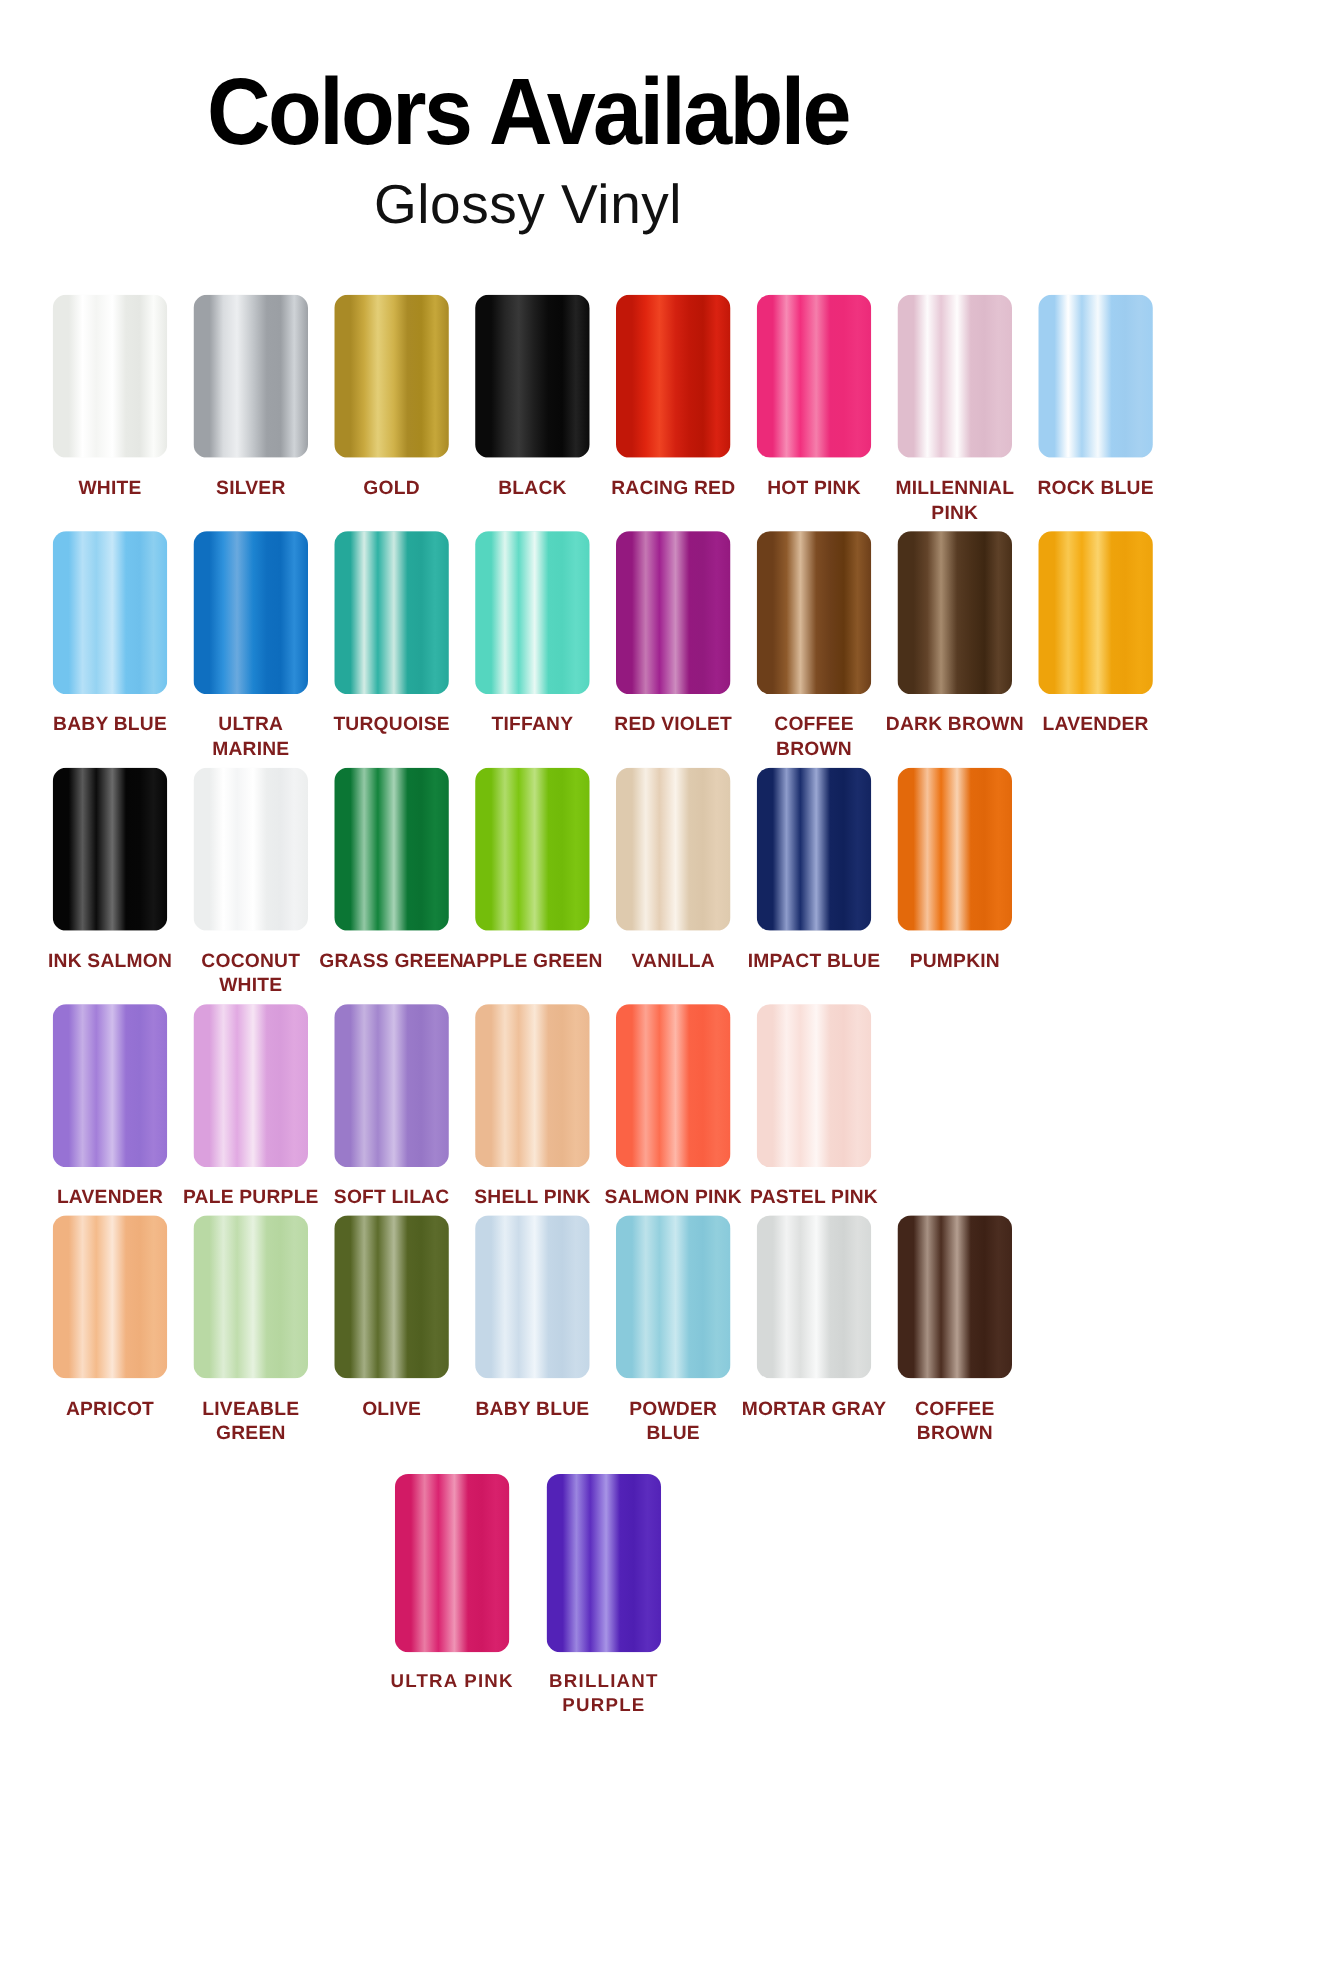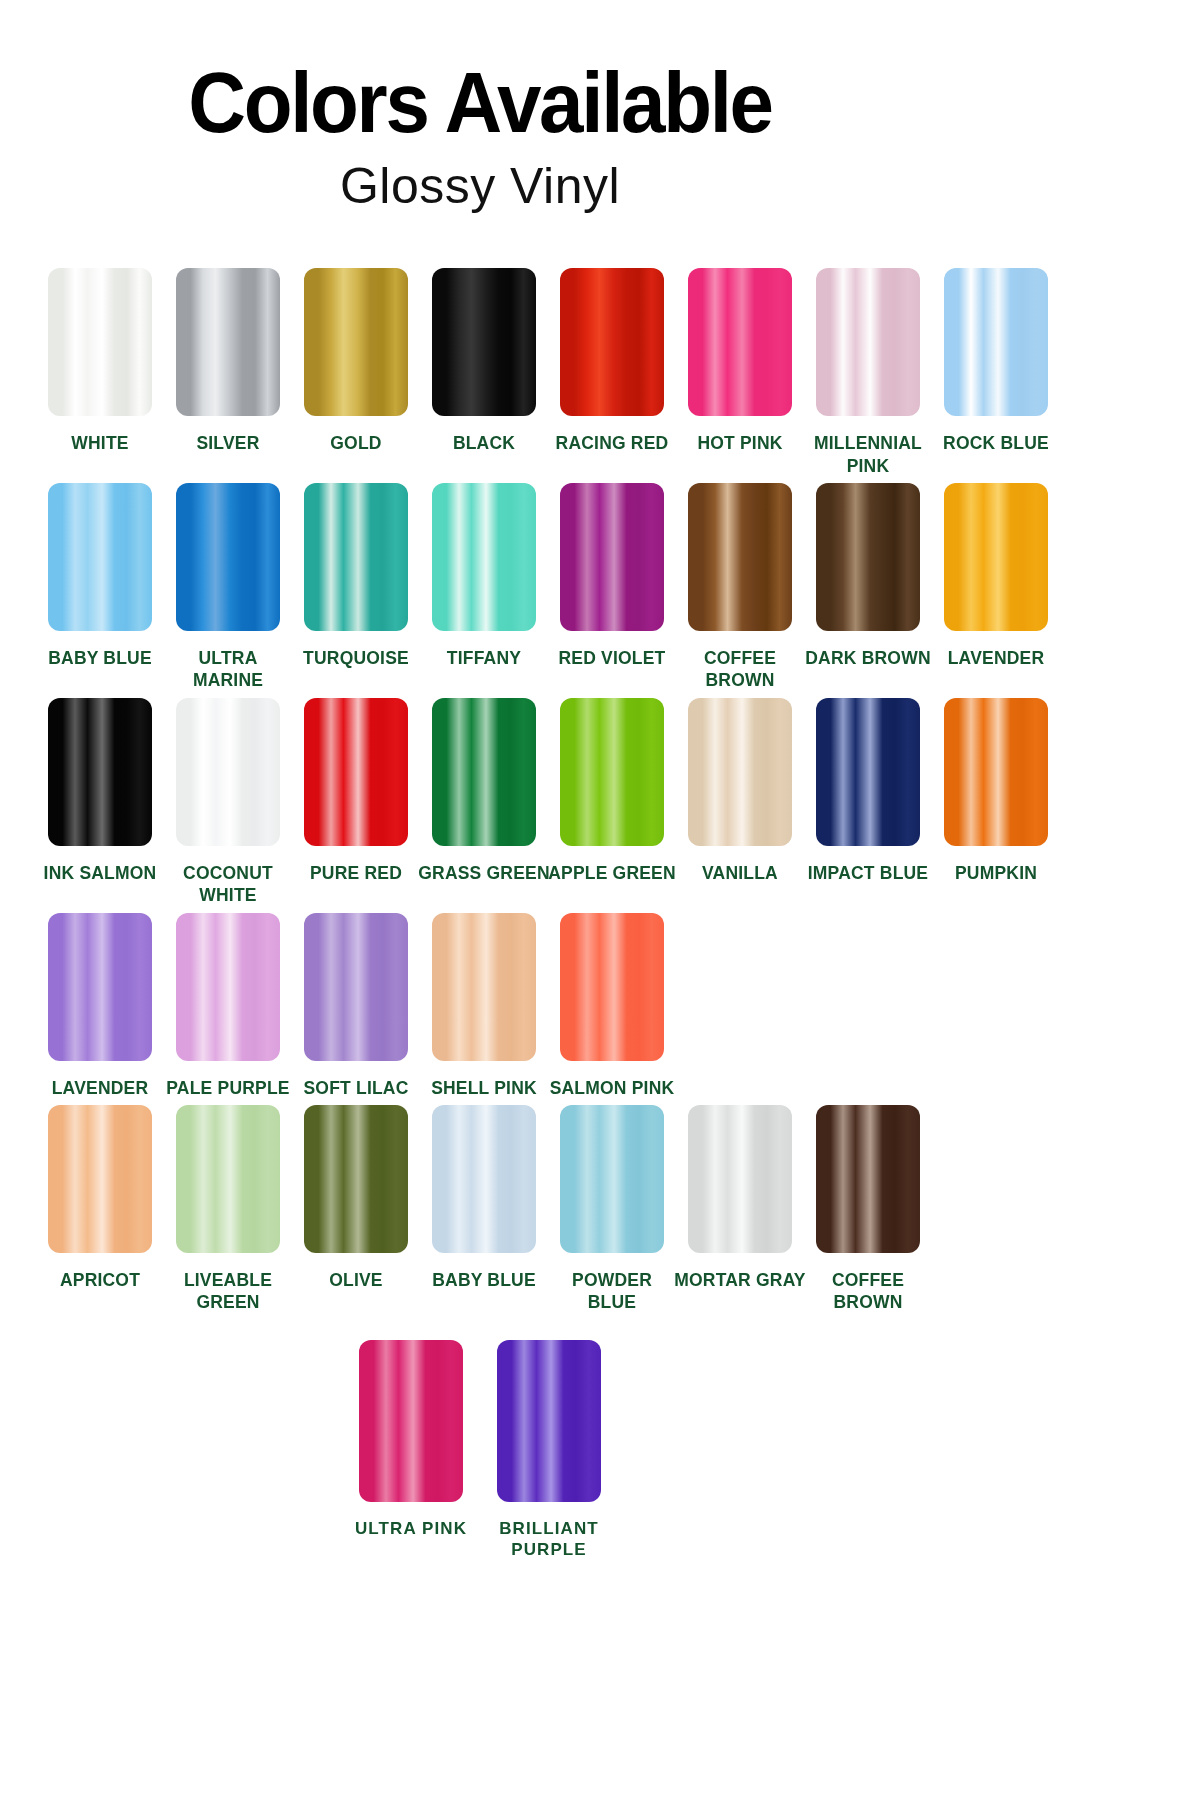--- a/index.html
+++ b/index.html
@@ -87,21 +87,21 @@
     border-radius: 12px;
   }
   .label {
     margin-top: 16px;
     font-family: "Liberation Sans", sans-serif;
     font-weight: 700;
     font-size: 17.5px;
     letter-spacing: 0.2px;
     line-height: 1.28;
     text-align: center;
-    color: #14532d;
+    color: #7f1d1d;
     width: 132px;
     word-spacing: 0px;
   }
   .row-last .label {
     letter-spacing: 1.1px;
     font-size: 17px;
     width: 140px;
   }
 </style>
 </head>
@@ -186,24 +186,20 @@
       <div class="row">
         <div class="cell">
           <div class="swatch" title="INK BLACK" style="background: linear-gradient(90deg, rgb(5, 5, 5) 0%, rgb(5, 5, 5) 14%, rgb(90, 90, 90) 26%, rgb(12, 12, 12) 38%, rgb(107, 107, 107) 52%, rgb(5, 5, 5) 64%, rgb(6, 6, 6) 76%, rgb(20, 20, 20) 88%, rgb(5, 5, 5) 100%) rgb(16, 16, 16);"></div>
           <div class="label">INK SALMON</div>
         </div>
         <div class="cell">
           <div class="swatch" title="COCONUT WHITE" style="background: linear-gradient(90deg, rgb(236, 238, 238) 0%, rgb(236, 238, 238) 14%, rgb(255, 255, 255) 26%, rgb(244, 245, 246) 38%, rgb(255, 255, 255) 52%, rgb(236, 238, 238) 64%, rgb(233, 235, 236) 76%, rgb(242, 243, 244) 88%, rgb(236, 238, 238) 100%) rgb(241, 242, 243);"></div>
           <div class="label">COCONUT WHITE</div>
         </div>
         <div class="cell">
-          <div class="swatch" title="PURE RED" style="background: linear-gradient(90deg, rgb(217, 11, 16) 0%, rgb(217, 11, 16) 14%, rgb(242, 160, 162) 26%, rgb(227, 18, 24) 38%, rgb(246, 194, 195) 52%, rgb(217, 11, 16) 64%, rgb(214, 10, 15) 76%, rgb(226, 19, 23) 88%, rgb(217, 11, 16) 100%) rgb(225, 16, 21);"></div>
-          <div class="label">PURE RED</div>
-        </div>
-        <div class="cell">
           <div class="swatch" title="GRASS GREEN" style="background: linear-gradient(90deg, rgb(11, 118, 52) 0%, rgb(11, 118, 52) 14%, rgb(147, 200, 165) 26%, rgb(19, 131, 60) 38%, rgb(166, 211, 181) 52%, rgb(11, 118, 52) 64%, rgb(10, 114, 49) 76%, rgb(18, 129, 59) 88%, rgb(11, 118, 52) 100%) rgb(17, 128, 58);"></div>
           <div class="label">GRASS GREEN</div>
         </div>
         <div class="cell">
           <div class="swatch" title="APPLE GREEN" style="background: linear-gradient(90deg, rgb(116, 189, 11) 0%, rgb(116, 189, 11) 14%, rgb(176, 220, 107) 26%, rgb(126, 198, 18) 38%, rgb(188, 225, 127) 52%, rgb(116, 189, 11) 64%, rgb(113, 186, 9) 76%, rgb(125, 197, 17) 88%, rgb(116, 189, 11) 100%) rgb(124, 196, 16);"></div>
           <div class="label">APPLE GREEN</div>
         </div>
         <div class="cell">
           <div class="swatch" title="VANILLA" style="background: linear-gradient(90deg, rgb(222, 202, 174) 0%, rgb(222, 202, 174) 14%, rgb(247, 239, 228) 26%, rgb(229, 207, 182) 38%, rgb(250, 243, 234) 52%, rgb(222, 202, 174) 64%, rgb(219, 198, 169) 76%, rgb(228, 207, 180) 88%, rgb(222, 202, 174) 100%) rgb(227, 205, 179);"></div>
           <div class="label">VANILLA</div>
@@ -231,20 +227,24 @@
           <div class="label">SOFT LILAC</div>
         </div>
         <div class="cell">
           <div class="swatch" title="SHELL PINK" style="background: linear-gradient(90deg, rgb(235, 185, 145) 0%, rgb(235, 185, 145) 14%, rgb(248, 221, 197) 26%, rgb(239, 192, 154) 38%, rgb(250, 231, 213) 52%, rgb(235, 185, 145) 64%, rgb(233, 182, 140) 76%, rgb(239, 192, 153) 88%, rgb(235, 185, 145) 100%) rgb(238, 191, 152);"></div>
           <div class="label">SHELL PINK</div>
         </div>
         <div class="cell">
           <div class="swatch" title="SALMON PINK" style="background: linear-gradient(90deg, rgb(251, 99, 69) 0%, rgb(251, 99, 69) 14%, rgb(253, 163, 145) 26%, rgb(253, 110, 80) 38%, rgb(254, 183, 168) 52%, rgb(251, 99, 69) 64%, rgb(250, 95, 65) 76%, rgb(252, 108, 78) 88%, rgb(251, 99, 69) 100%) rgb(252, 107, 77);"></div>
           <div class="label">SALMON PINK</div>
         </div>
+        <div class="cell">
+          <div class="swatch" title="PASTEL PINK" style="background: linear-gradient(90deg, rgb(246, 216, 209) 0%, rgb(246, 216, 209) 14%, rgb(253, 240, 237) 26%, rgb(249, 223, 217) 38%, rgb(254, 246, 244) 52%, rgb(246, 216, 209) 64%, rgb(245, 212, 205) 76%, rgb(248, 222, 216) 88%, rgb(246, 216, 209) 100%) rgb(248, 221, 215);"></div>
+          <div class="label">PASTEL PINK</div>
+        </div>
       </div>
       <div class="row">
         <div class="cell">
           <div class="swatch" title="APRICOT" style="background: linear-gradient(90deg, rgb(241, 178, 128) 0%, rgb(241, 178, 128) 14%, rgb(250, 220, 196) 26%, rgb(244, 187, 139) 38%, rgb(252, 230, 213) 52%, rgb(241, 178, 128) 64%, rgb(239, 174, 122) 76%, rgb(243, 186, 137) 88%, rgb(241, 178, 128) 100%) rgb(243, 185, 136);"></div>
           <div class="label">APRICOT</div>
         </div>
         <div class="cell">
           <div class="swatch" title="LIVEABLE GREEN" style="background: linear-gradient(90deg, rgb(185, 217, 164) 0%, rgb(185, 217, 164) 14%, rgb(221, 237, 212) 26%, rgb(192, 221, 173) 38%, rgb(230, 242, 223) 52%, rgb(185, 217, 164) 64%, rgb(181, 214, 159) 76%, rgb(191, 220, 172) 88%, rgb(185, 217, 164) 100%) rgb(190, 220, 171);"></div>
           <div class="label">LIVEABLE GREEN</div>
         </div>

